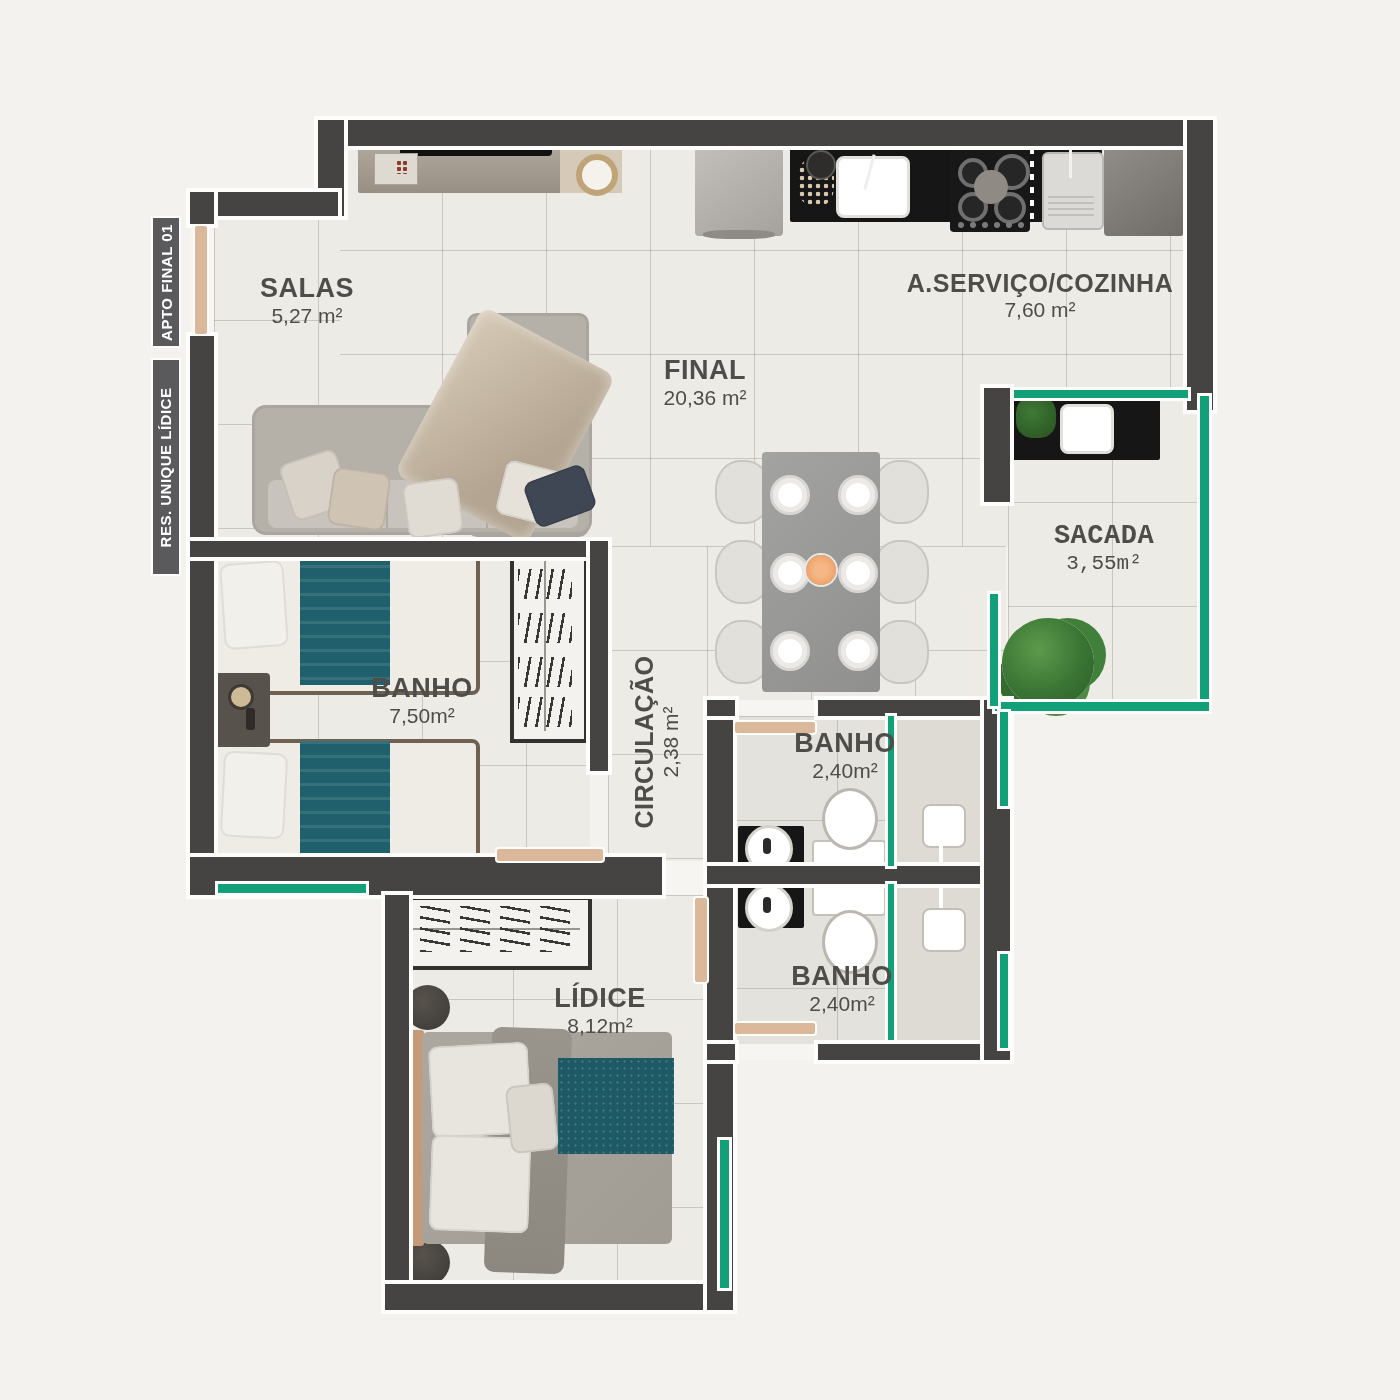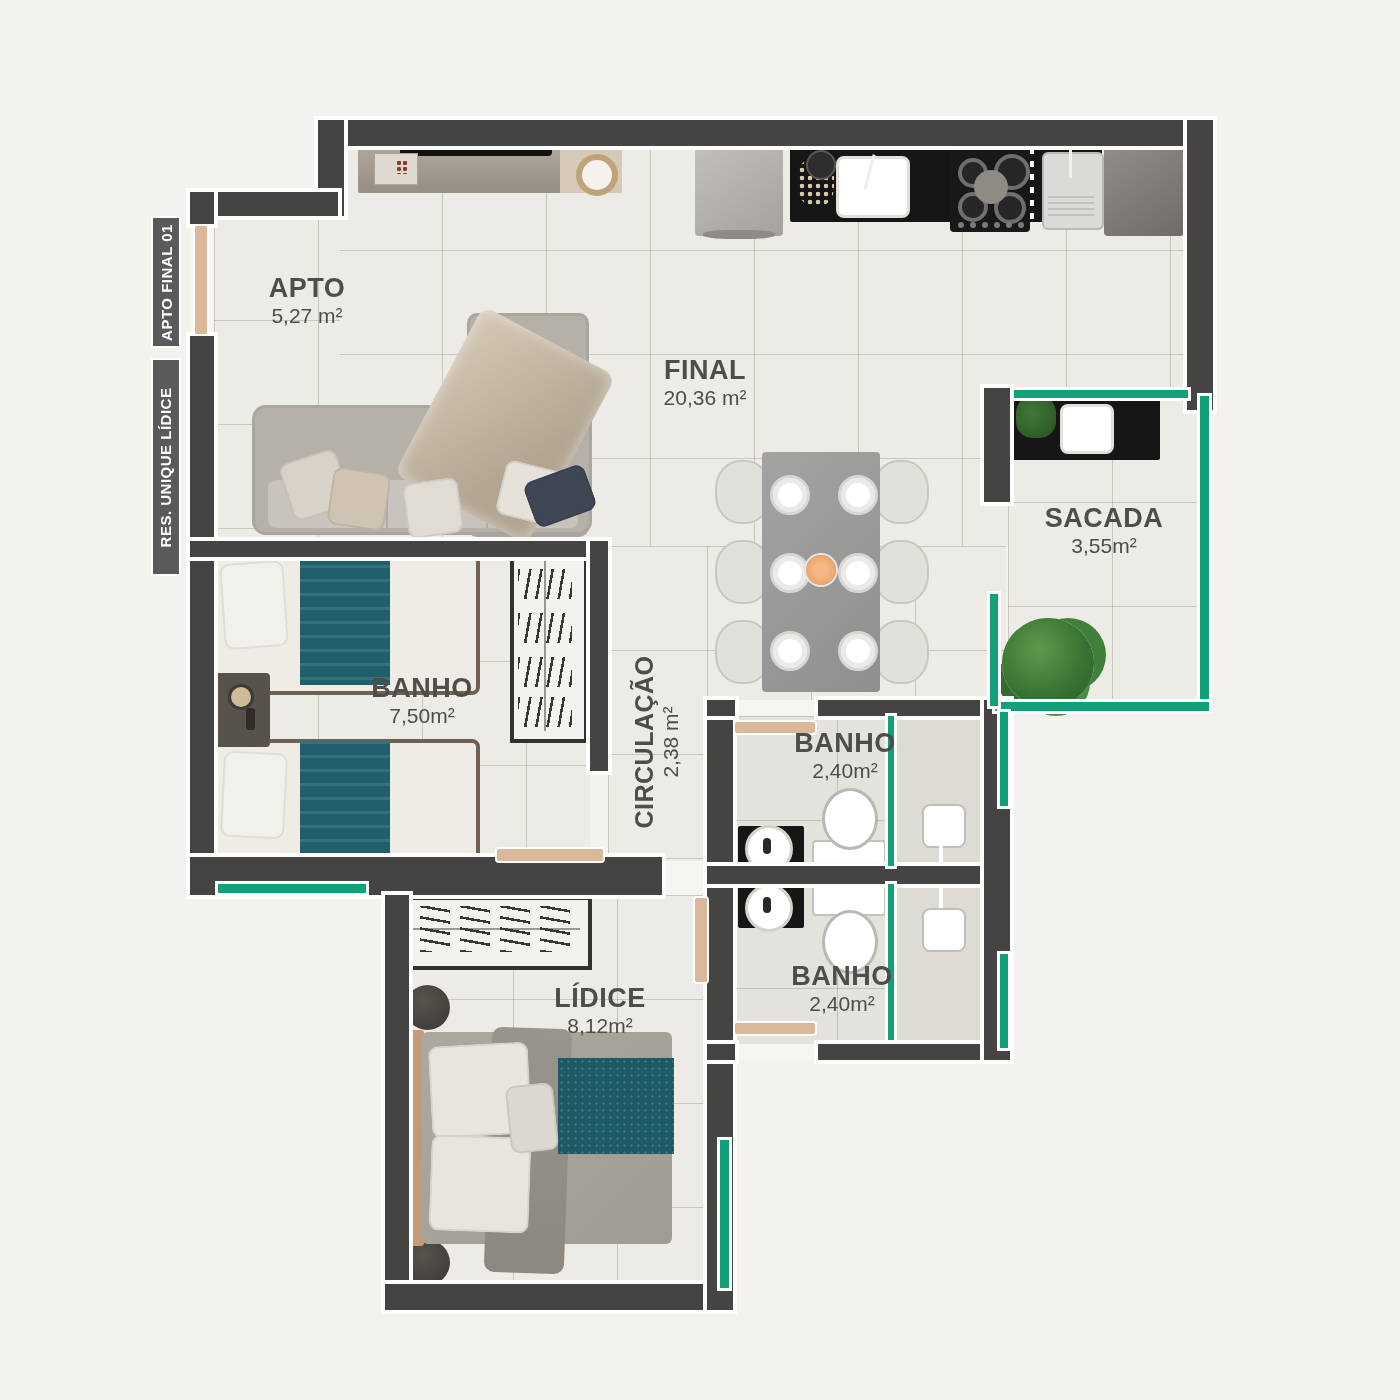--- a/index.html
+++ b/index.html
@@ -222,28 +222,32 @@
   <div class="f" style="left:894px;top:884px;width:90px;height:156px;background:#dedbd5;z-index:2;"></div>
   <div class="f shower-head over" style="left:922px;top:908px;width:40px;height:40px;"></div>
   <div class="f over" style="left:939px;top:888px;width:4px;height:20px;background:#fff;"></div>
   <div class="f toilet-tank" style="left:812px;top:884px;width:70px;height:28px;"></div>
   <div class="f toilet-bowl over" style="left:822px;top:910px;width:50px;height:58px;"></div>
   <div class="f counter-black" style="left:738px;top:884px;width:66px;height:44px;"></div>
   <div class="f bath-sink over" style="left:745px;top:884px;width:42px;height:42px;"></div>
   <div class="f over" style="left:763px;top:897px;width:8px;height:16px;background:#2a2a28;border-radius:4px;z-index:13;"></div>
 
   <div class="room-label" style="left:307px;top:300px;">
-    <div class="room-name">APTO</div>
+    <div class="room-name">SALAS</div>
     <div class="room-area">5,27 m²</div>
   </div>
   <div class="room-label" style="left:705px;top:382px;">
     <div class="room-name">FINAL</div>
     <div class="room-area">20,36 m²</div>
   </div>
-  <div class="room-label" style="left:1104px;top:530px;">
+  <div class="room-label" style="left:1040px;top:295px;">
+    <div class="room-name sm">A.SERVIÇO/COZINHA</div>
+    <div class="room-area">7,60 m²</div>
+  </div>
+  <div class="room-label" style="left:1104px;top:548px;font-family:Liberation Mono, monospace;">
     <div class="room-name">SACADA</div>
     <div class="room-area">3,55m²</div>
   </div>
   <div class="room-label" style="left:422px;top:700px;">
     <div class="room-name">BANHO</div>
     <div class="room-area">7,50m²</div>
   </div>
   <div class="room-label rot" style="left:656px;top:742px;">
     <div class="room-name sm">CIRCULAÇÃO</div>
     <div class="room-area">2,38 m²</div>

